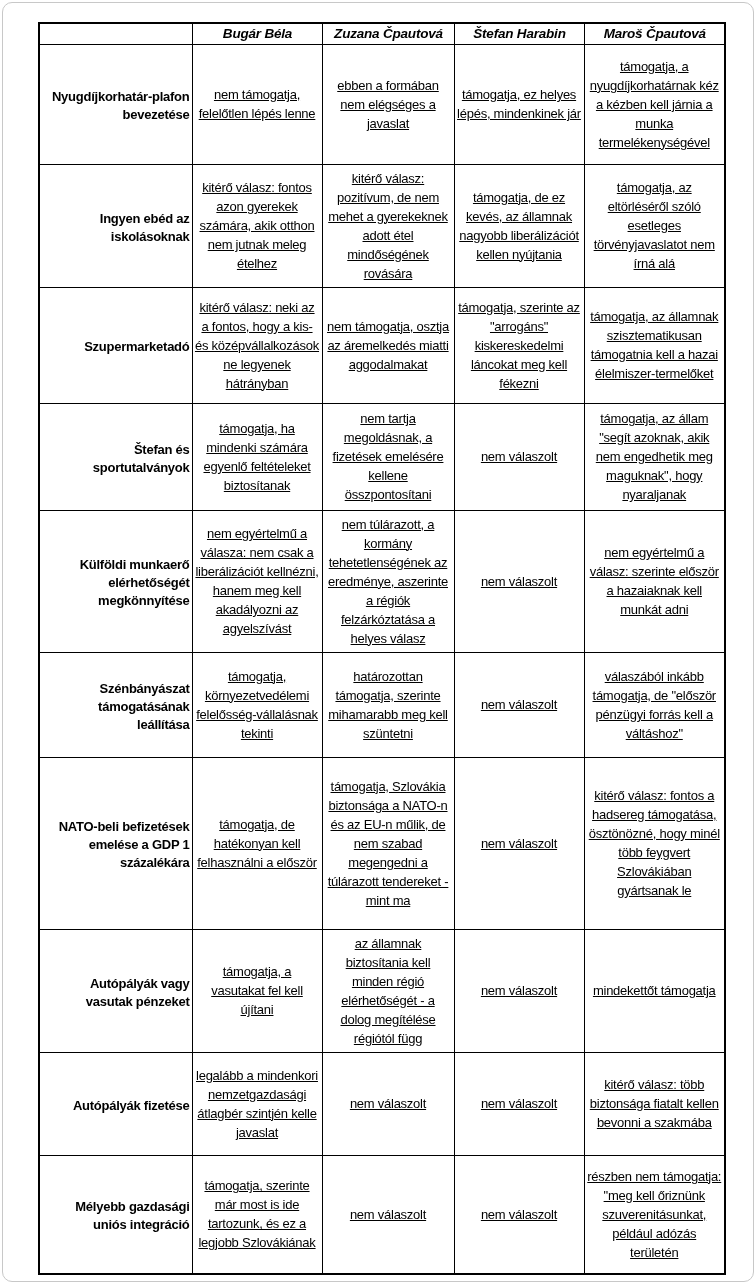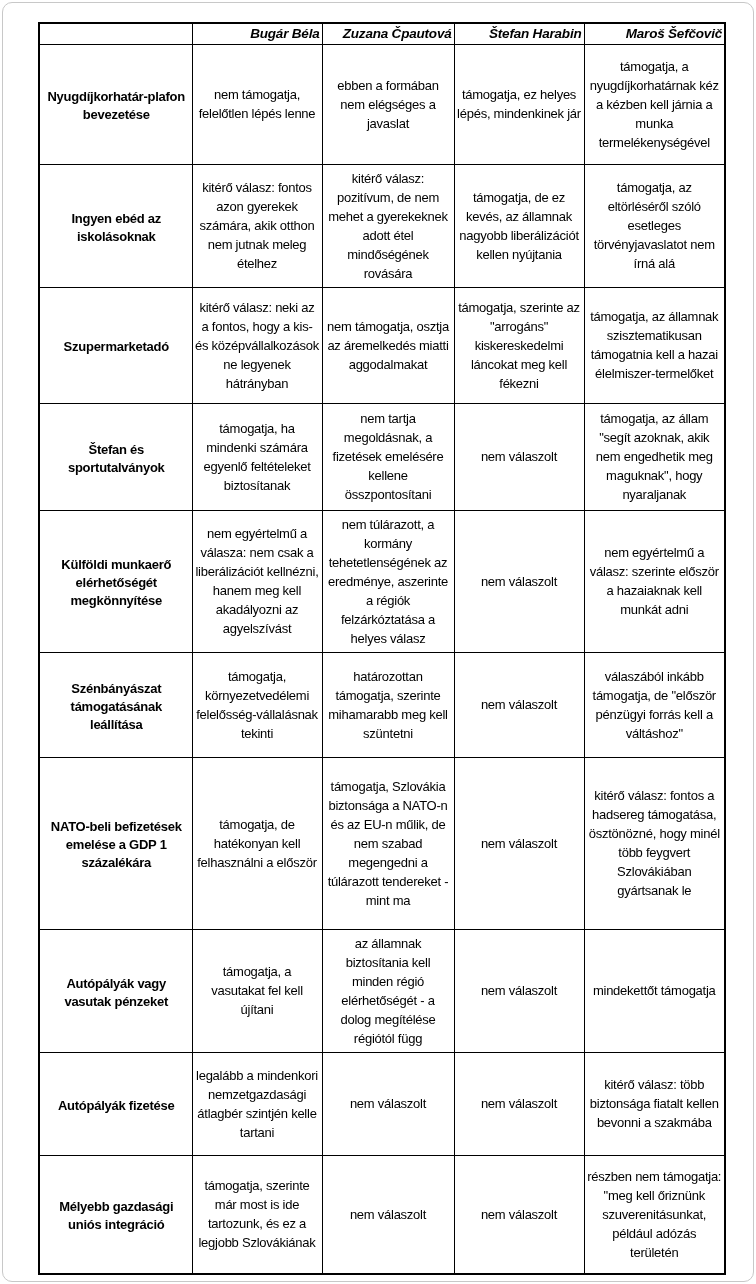--- a/index.html
+++ b/index.html
@@ -36,41 +36,42 @@
     vertical-align: middle;
     overflow: hidden;
   }
   col.c0 { width: 153px; }
   col.c1 { width: 130px; }
   col.c2 { width: 132px; }
   col.c3 { width: 130px; }
   col.c4 { width: 141px; }
   tr.hr { height: 21px; }
   th.colhead {
-    text-align: right;
+    text-align: center;
     font-weight: bold;
     font-style: italic;
     font-size: 13.5px;
     padding: 0 2px 0 3px;
     letter-spacing: -0.2px;
   }
   th.topic {
-    text-align: center;
+    text-align: right;
     font-weight: bold;
     font-size: 13px;
     line-height: 18px;
     padding: 4px 2px 0 3px;
     letter-spacing: -0.25px;
   }
   td.ans {
     text-align: center;
     font-size: 13px;
     line-height: 19px;
     padding: 4px 2px;
     letter-spacing: -0.25px;
+    text-decoration: underline;
   }
   tr.r1  { height: 120px; }
   tr.r2  { height: 122px; }
   tr.r3  { height: 116px; }
   tr.r4  { height: 107px; }
   tr.r5  { height: 135px; }
   tr.r6  { height: 105px; }
   tr.r7  { height: 172px; }
   tr.r8  { height: 121px; }
   tr.r9  { height: 103px; }
@@ -88,21 +89,21 @@
       <col class="c2">
       <col class="c3">
       <col class="c4">
   </colgroup>
   <thead>
     <tr class="hr">
       <th class="colhead"></th>
       <th class="colhead">Bugár Béla</th>
       <th class="colhead">Zuzana Čpautová</th>
       <th class="colhead">Štefan Harabin</th>
-      <th class="colhead">Maroš Šefčovič</th>
+      <th class="colhead">Maroš Čpautová</th>
     </tr>
   </thead>
   <tbody>
     <tr class="r1">
       <th class="topic">Nyugdíjkorhatár-plafon bevezetése</th>
       <td class="ans">nem támogatja, felelőtlen lépés lenne</td>
       <td class="ans">ebben a formában nem elégséges a javaslat</td>
       <td class="ans">támogatja, ez helyes lépés, mindenkinek jár</td>
       <td class="ans">támogatja, a nyugdíjkorhatárnak kéz a kézben kell járnia a munka termelékenységével</td>
     </tr>
@@ -150,21 +151,21 @@
     </tr>
     <tr class="r8">
       <th class="topic">Autópályák vagy vasutak pénzeket</th>
       <td class="ans">támogatja, a vasutakat fel kell újítani</td>
       <td class="ans">az államnak biztosítania kell minden régió elérhetőségét - a dolog megítélése régiótól függ</td>
       <td class="ans">nem válaszolt</td>
       <td class="ans">mindekettőt támogatja</td>
     </tr>
     <tr class="r9">
       <th class="topic">Autópályák fizetése</th>
-      <td class="ans">legalább a mindenkori nemzetgazdasági átlagbér szintjén kelle tartani</td>
+      <td class="ans">legalább a mindenkori nemzetgazdasági átlagbér szintjén kelle javaslat</td>
       <td class="ans">nem válaszolt</td>
       <td class="ans">nem válaszolt</td>
       <td class="ans">kitérő válasz: több biztonsága fiatalt kellen bevonni a szakmába</td>
     </tr>
     <tr class="r10">
       <th class="topic">Mélyebb gazdasági uniós integráció</th>
       <td class="ans">támogatja, szerinte már most is ide tartozunk, és ez a legjobb Szlovákiának</td>
       <td class="ans">nem válaszolt</td>
       <td class="ans">nem válaszolt</td>
       <td class="ans">részben nem támogatja: "meg kell őriznünk szuverenitásunkat, például adózás területén</td>

